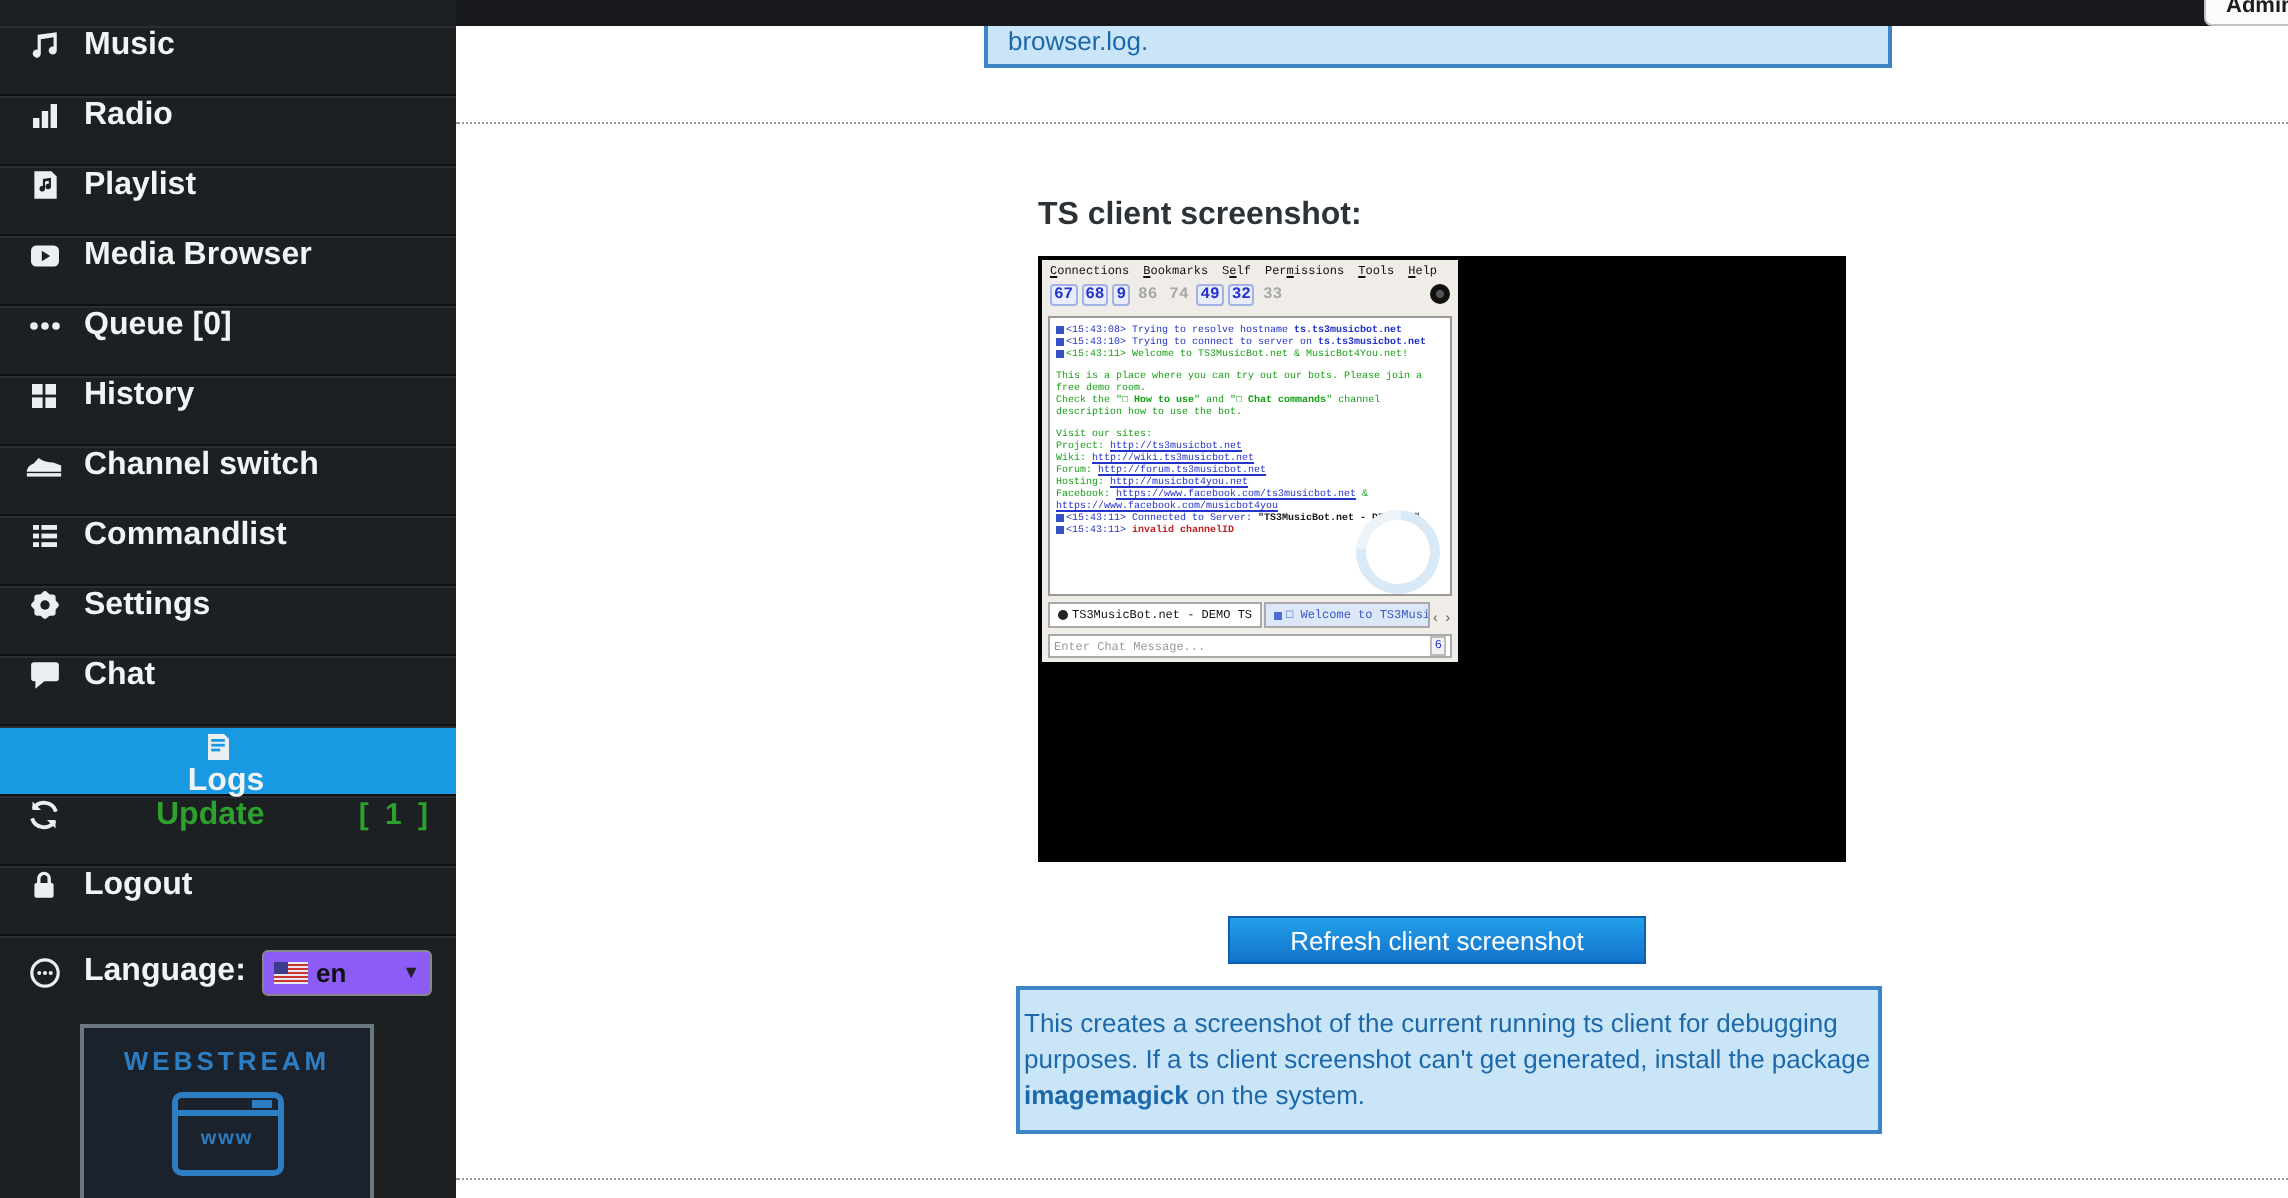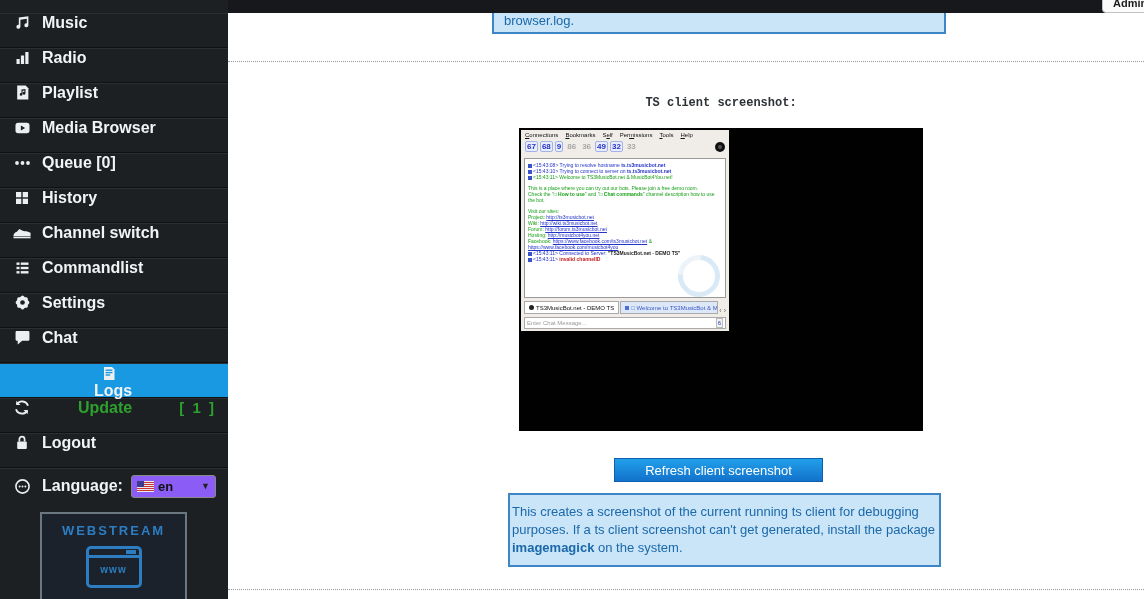--- a/index.html
+++ b/index.html
@@ -35,26 +35,26 @@
   #topbar{position:absolute;left:228px;top:0;width:916px;height:13px;background:#16181b;}
   #admin-btn{position:absolute;left:1102px;top:-10px;height:23px;min-width:80px;background:#fbfbfb;
     border:1px solid #c2c2c2;border-radius:4px;box-sizing:border-box;display:flex;align-items:flex-end;
     padding:0 0 3px 10px;font-size:11px;font-weight:bold;color:#1c1c1c;cursor:pointer;}
   
   .note{background:#c9e5f7;border:2px solid #3d85c6;color:#1b68ab;box-sizing:border-box;}
   #note-top{position:absolute;left:492px;top:13px;width:454px;height:21px;border-top:none;
     font-size:13px;line-height:16px;padding:0 10px;}
   .dotted{position:absolute;left:228px;width:916px;border-top:1px dotted #9a9a9a;height:0;}
   #divider-1{top:61px;} #divider-2{top:589px;}
-  #heading{position:absolute;left:519px;top:86px;width:404px;text-align:center;
-    font-size:12px;font-weight:bold;color:#2d3237;font-family:Liberation Mono, monospace;}
+  #heading{position:absolute;left:519px;top:86px;width:404px;
+    font-size:16px;font-weight:bold;color:#2d3237;}
   #shot{position:absolute;left:519px;top:128px;width:404px;height:303px;background:#010101;}
   
   #ts-window{position:absolute;left:2px;top:2px;width:208px;height:201px;background:#f0ede8;
-    font-family:Liberation Sans, sans-serif;}
+    font-family:Liberation Mono, monospace;}
   .ts-menubar{display:flex;gap:7px;padding:2px 4px 1px;font-size:6px;color:#101010;}
   .ts-menubar u{text-decoration:underline;}
   .ts-toolbar{display:flex;align-items:center;gap:2px;padding:1px 4px;height:13px;}
   .num{font-size:8px;font-weight:bold;color:#2433c8;border:1px solid #a3b2e6;background:#e9edfb;
     padding:0 1px;border-radius:2px;line-height:9px;}
   .num.off{color:#a8a8a8;border-color:transparent;background:transparent;}
   .ts3-circle{margin-left:auto;}
   .ts-chat{position:absolute;left:3px;top:28px;width:202px;height:140px;background:#fff;
     border:1px solid #9a9a9a;box-sizing:border-box;padding:3px;font-size:5px;line-height:6px;overflow:hidden;}
   .msg-icon{display:inline-block;width:4px;height:4px;background:#3752c8;margin-right:1px;vertical-align:-0.5px;}
@@ -272,21 +272,21 @@
           <span>S<u>e</u>lf</span>
           <span>Per<u>m</u>issions</span>
           <span><u>T</u>ools</span>
           <span><u>H</u>elp</span>
         </div>
       <div class="ts-toolbar" id="ts-toolbar">
           <span class="num">67</span>
           <span class="num">68</span>
           <span class="num">9</span>
           <span class="num off">86</span>
-          <span class="num off">36</span>
+          <span class="num off">74</span>
           <span class="num">49</span>
           <span class="num">32</span>
           <span class="num off">33</span>
           <span class="ts3-circle"><svg width="10" height="10" viewBox="0 0 10 10">
               <circle cx="5" cy="5" r="5" fill="#111"></circle>
               <circle cx="5" cy="5" r="2" fill="#555"></circle>
             </svg></span>
         </div>
       <div class="ts-chat" id="ts-chat">
         <div class="spinner"></div>

